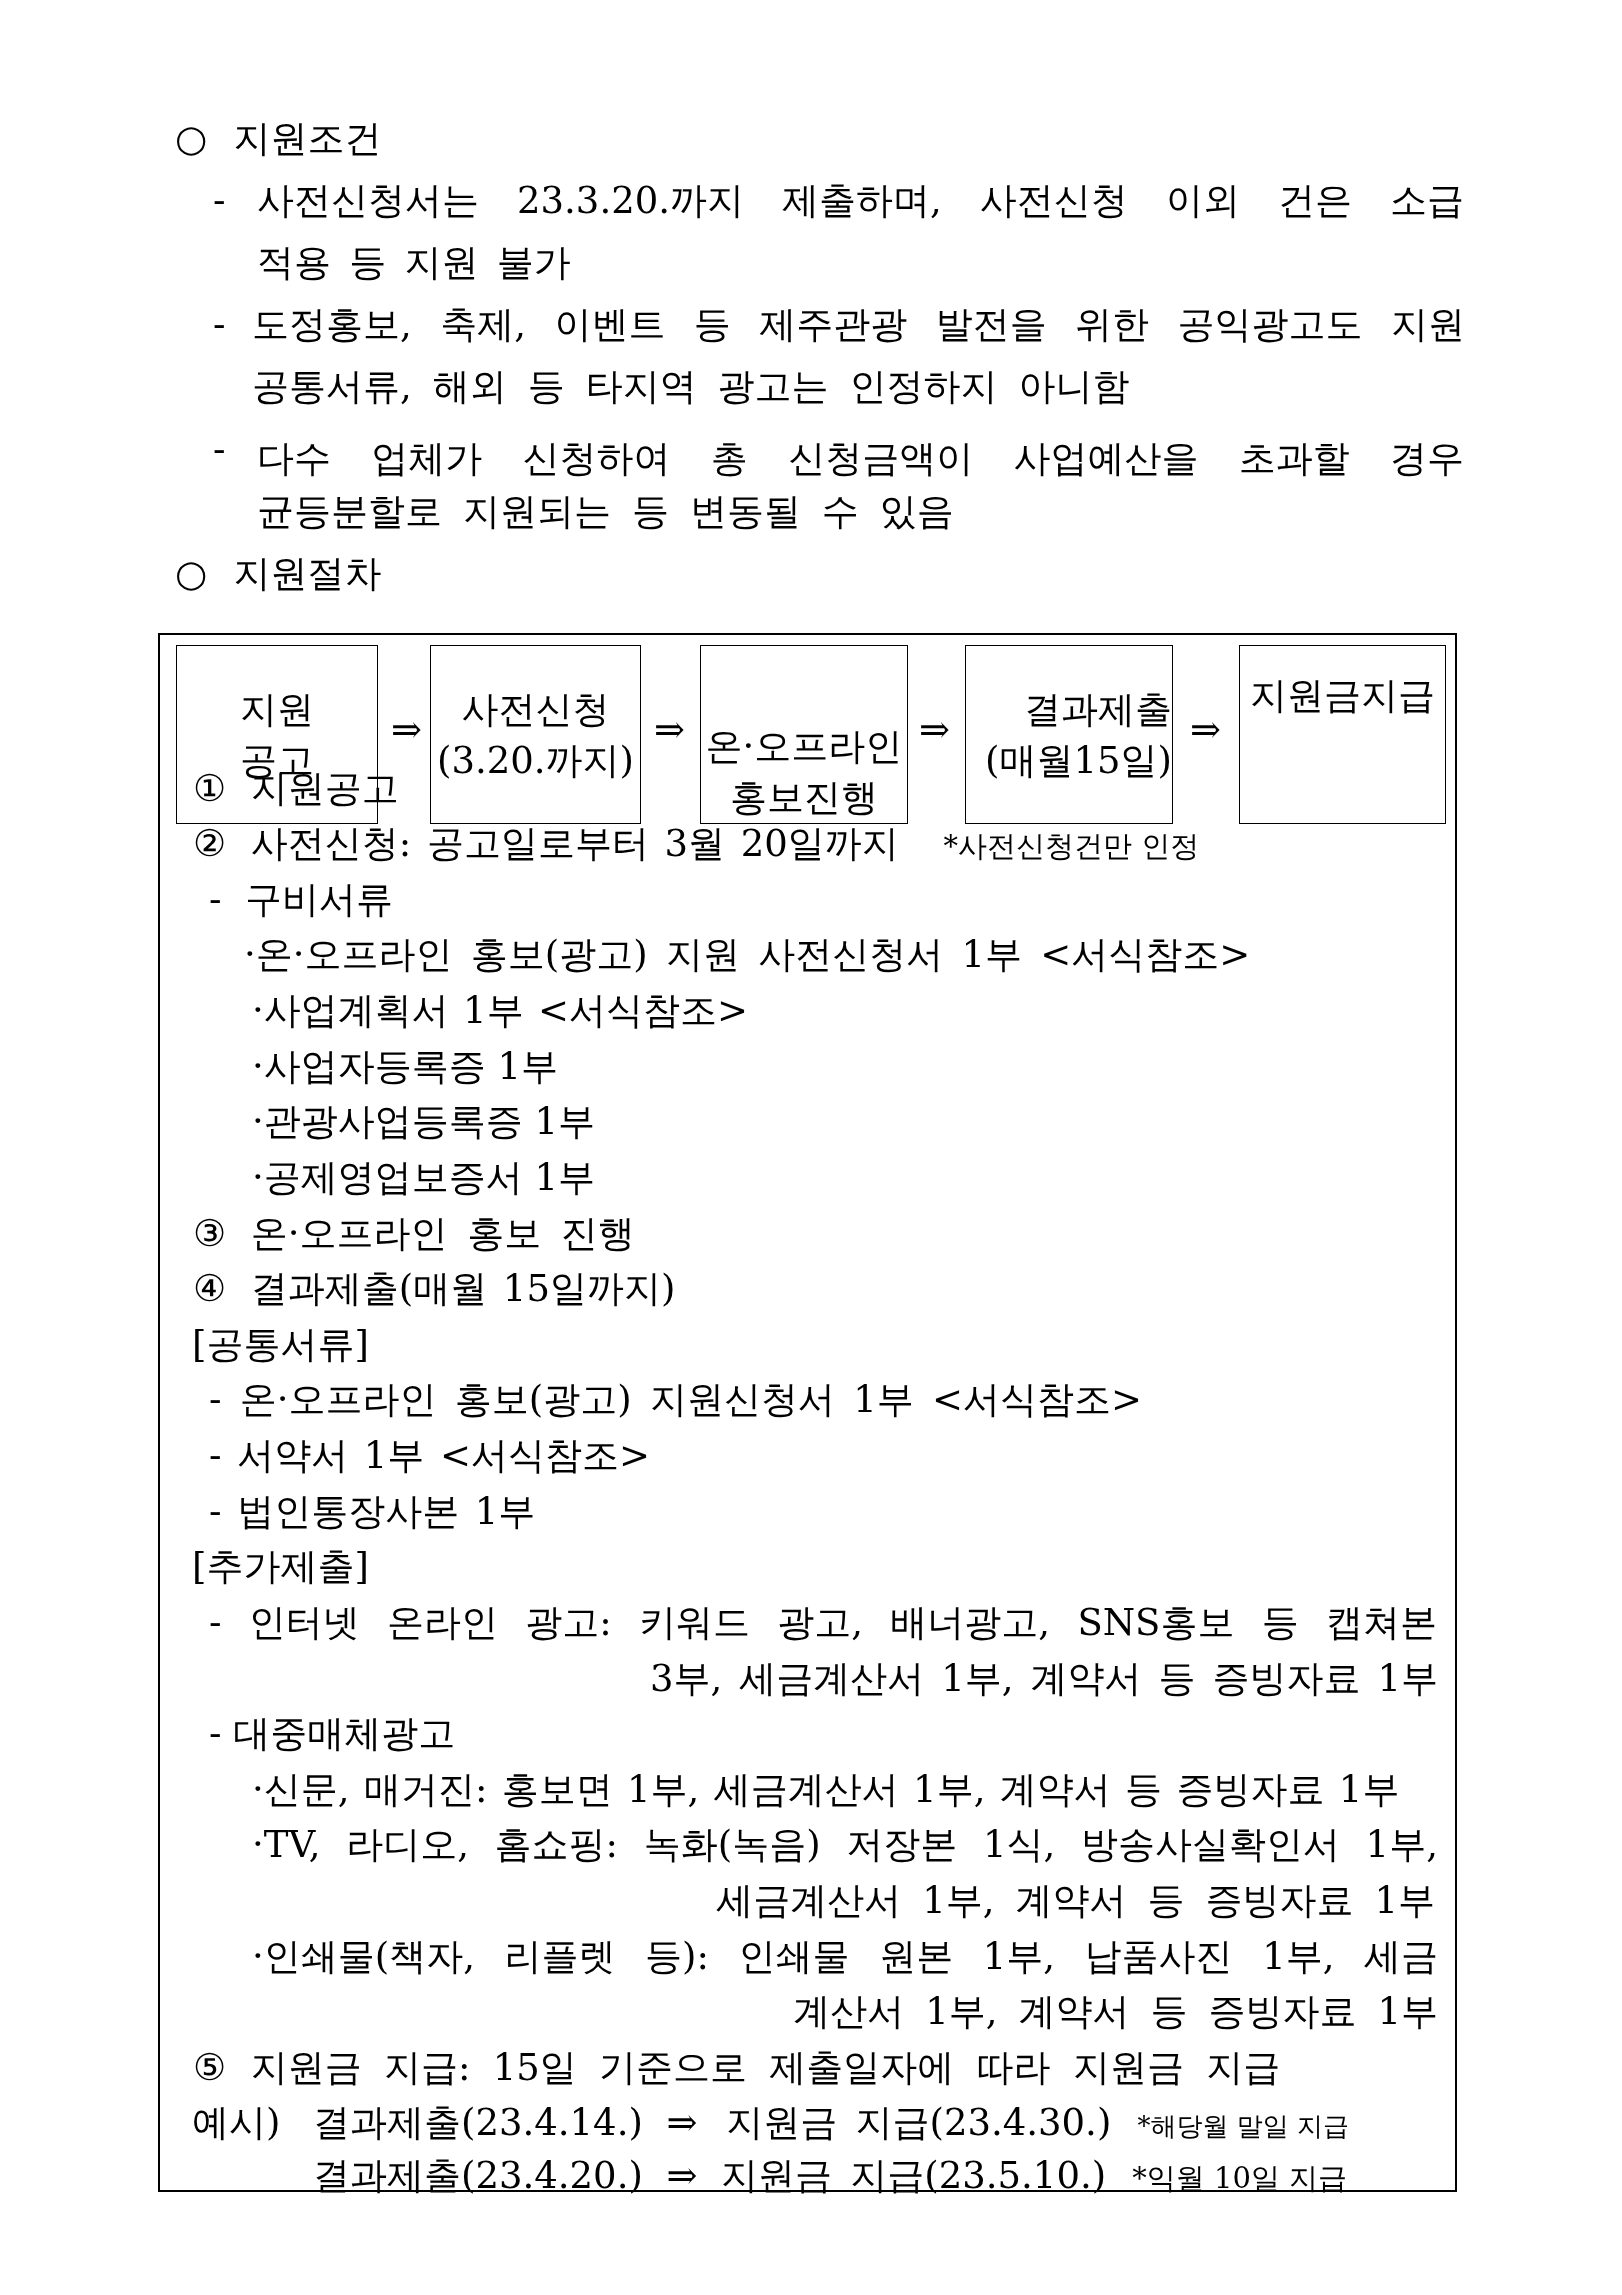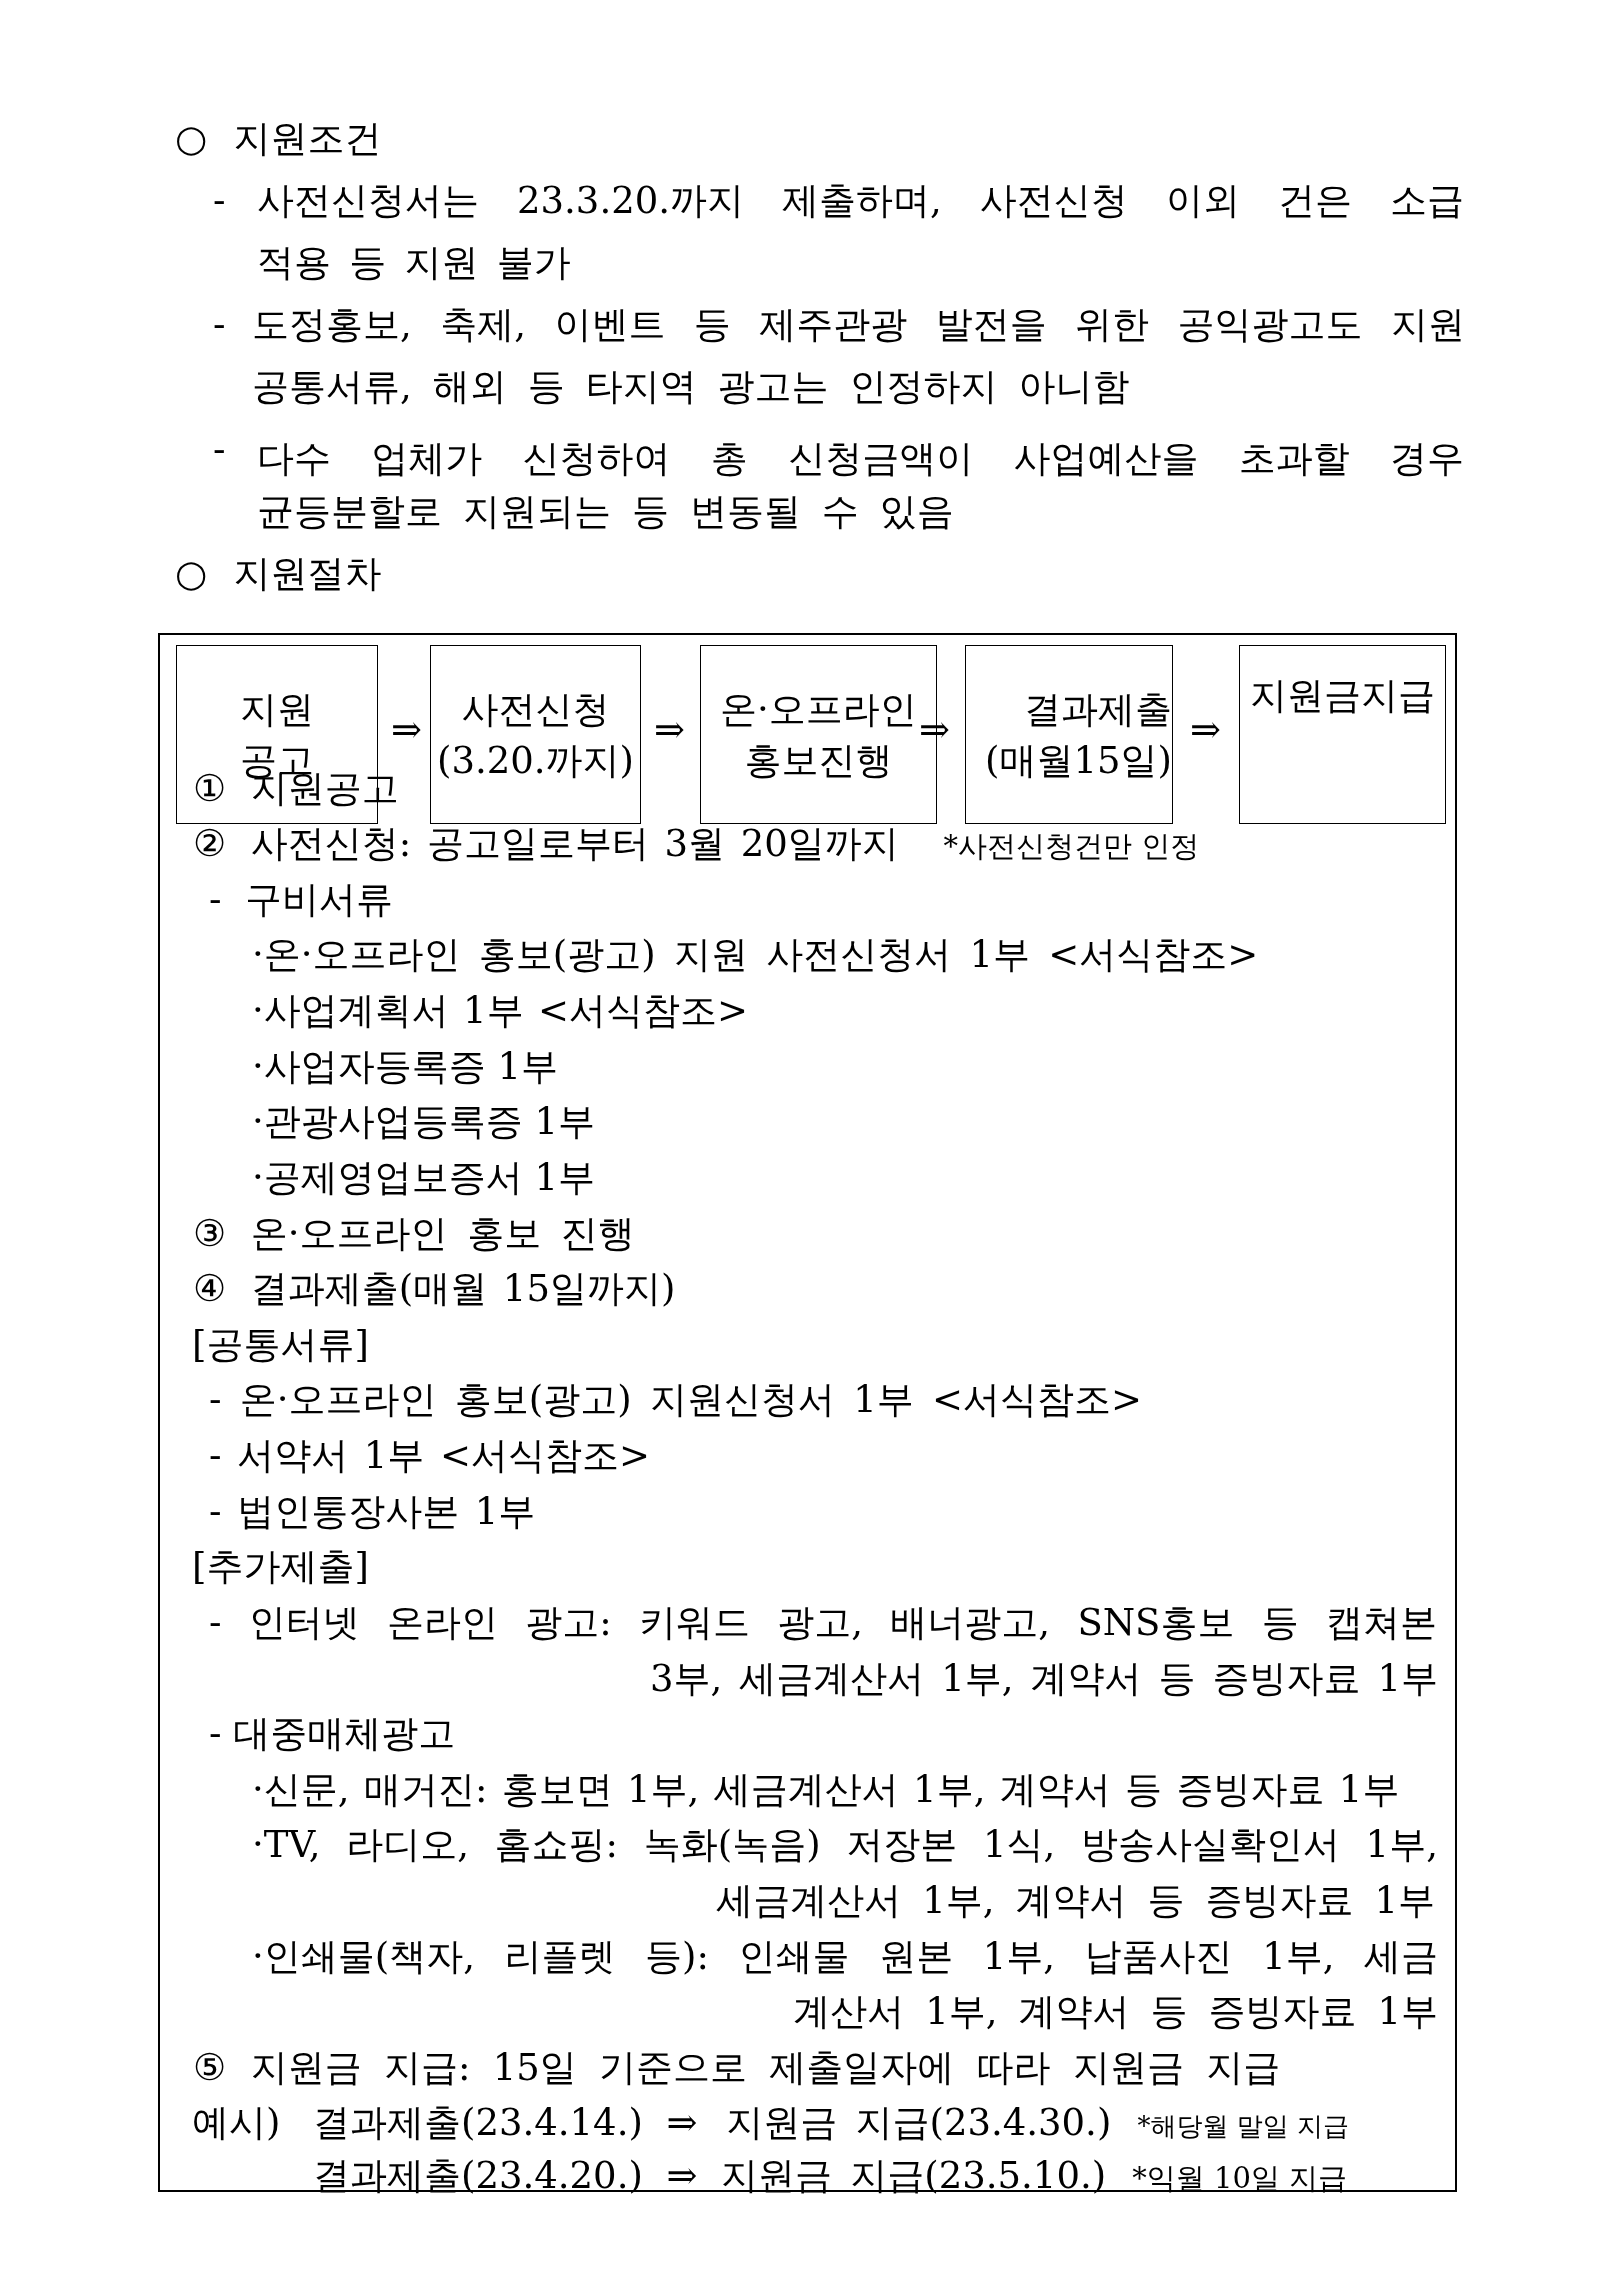--- a/index.html
+++ b/index.html
@@ -74,21 +74,21 @@
 <div class="box" style="left:176px;width:202px;">
   <span>지원</span>
   <span>공고</span>
 </div>
 <div class="arrow" style="left:391px;">⇒</div>
 <div class="box" style="left:430px;width:211px;">
   <span>사전신청</span>
   <span>(3.20.까지)</span>
 </div>
 <div class="arrow" style="left:654px;">⇒</div>
-<div class="box" style="left:700px;width:237px;">
+<div class="box" style="left:700px;width:208px;justify-content:flex-end;">
   <span>온·오프라인</span>
   <span>홍보진행</span>
 </div>
 <div class="arrow" style="left:919px;">⇒</div>
 <div class="box" style="left:965px;width:208px;align-items:flex-end;">
   <span>결과제출</span>
   <span>(매월15일)</span>
 </div>
 <div class="arrow" style="left:1190px;">⇒</div>
 <div class="box" style="left:1239px;width:207px;justify-content:flex-start;padding-top:24px;">
@@ -103,21 +103,21 @@
 <div class="abs t" style="left:193px;top:821px;">
   <span class="circ">②</span>
   <span style="margin-left:13px;word-spacing:3.9px;">사전신청: 공고일로부터 3월 20일까지</span>
   <span class="ts" style="margin-left:33px;font-size:29px;">*사전신청건만 인정</span>
 </div>
 
 <div class="abs t" style="left:209px;top:877px;">
   <span>-</span>
   <span style="margin-left:11.8px">구비서류</span>
 </div>
-<div class="abs t" style="left:252px;top:932px;word-spacing:6.5px;">·온·오프라인 홍보(광고) 지원 사전신청서 1부 &lt;서식참조&gt;</div>
+<div class="abs t" style="left:244px;top:932px;word-spacing:6.5px;">·온·오프라인 홍보(광고) 지원 사전신청서 1부 &lt;서식참조&gt;</div>
 <div class="abs t" style="left:252px;top:988px;word-spacing:2.6px;">·사업계획서 1부 &lt;서식참조&gt;</div>
 <div class="abs t" style="left:252px;top:1044px;">·사업자등록증 1부</div>
 <div class="abs t" style="left:252px;top:1099px;">·관광사업등록증 1부</div>
 <div class="abs t" style="left:252px;top:1155px;">·공제영업보증서 1부</div>
 
 <div class="abs t" style="left:193px;top:1211px;">
   <span class="circ">③</span>
   <span style="margin-left:13px;word-spacing:7.9px;">온·오프라인 홍보 진행</span>
 </div>
 

